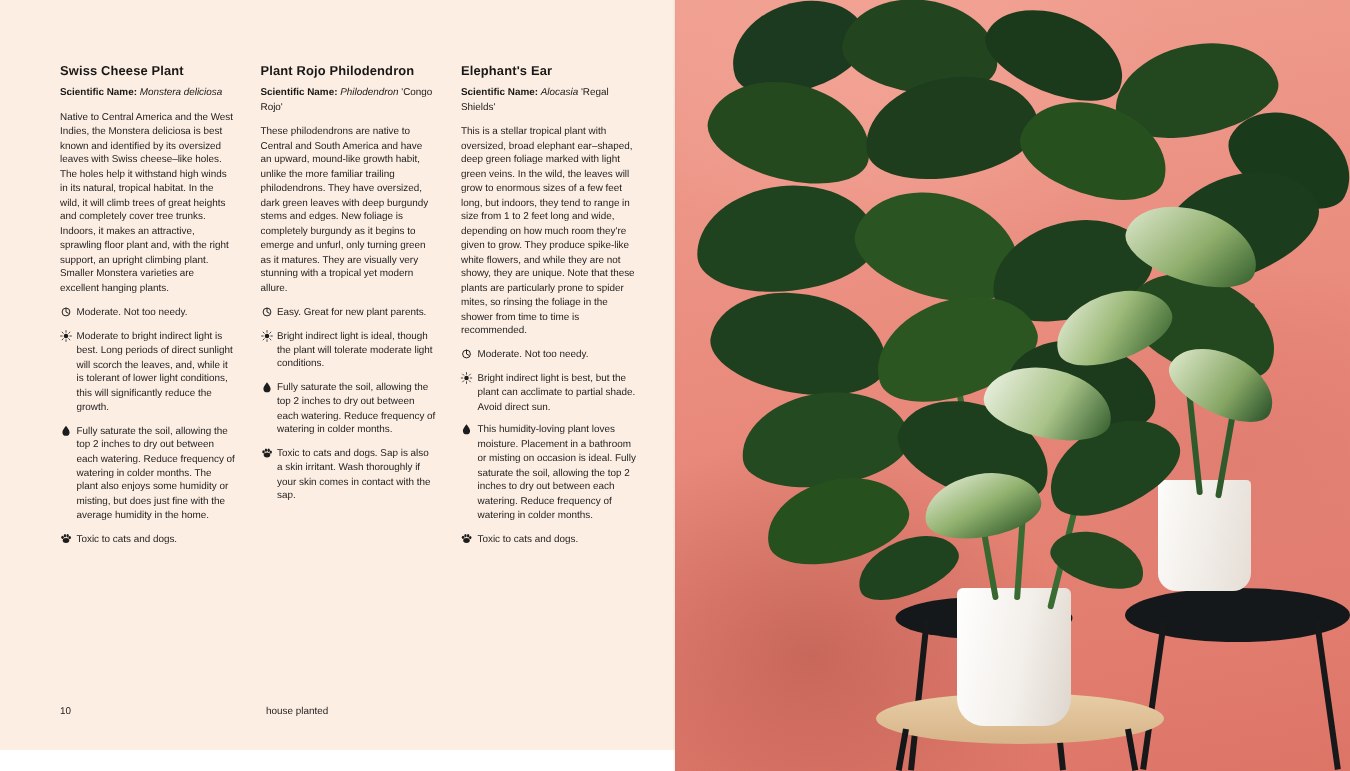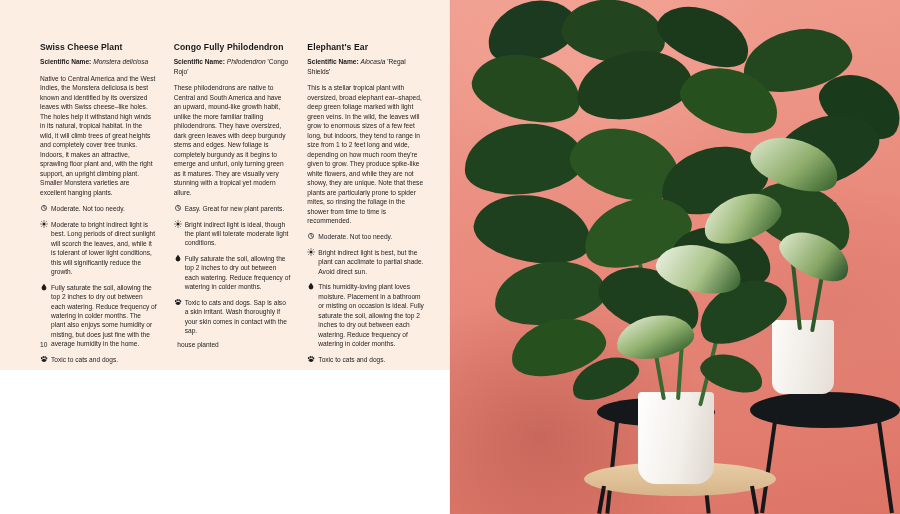--- a/index.html
+++ b/index.html
@@ -16,21 +16,21 @@
   .spread {
     position: relative;
     width: 900px;
     height: 514px;
     display: flex;
   }
   
   .left-page {
     position: relative;
     width: 450px;
-    height: 370px;
+    height: 500px;
     background: #fdeee3;
     box-sizing: border-box;
     padding: 42px 26px 0 40px;
   }
   .columns {
     display: flex;
     gap: 17px;
     height: 420px;
   }
   .col {
@@ -223,21 +223,21 @@
                 <ellipse cx="6.6" cy="4.2" rx="1.6" ry="2.2" fill="#1d1d1d"></ellipse>
                 <ellipse cx="10.2" cy="4.3" rx="1.6" ry="2.2" fill="#1d1d1d"></ellipse>
                 <ellipse cx="13" cy="6.8" rx="1.6" ry="2.1" fill="#1d1d1d"></ellipse>
               </svg>
           </span>
           <span class="care-text">Toxic to cats and dogs.</span>
         </div>
       </div>
 
       <div class="col">
-        <h2 class="plant-title">Congo Fully Philodendron</h2>
+        <h2 class="plant-title">Plant Rojo Philodendron</h2>
         <p class="sci-line">
           <span class="sci-label">Scientific Name:</span>
           <span class="sci-name">Philodendron</span><span class="sci-cultivar"> 'Congo Rojo'</span>
         </p>
         <p class="body-text">These philodendrons are native to Central and South America and have an upward, mound-like growth habit, unlike the more familiar trailing philodendrons. They have oversized, dark green leaves with deep burgundy stems and edges. New foliage is completely burgundy as it begins to emerge and unfurl, only turning green as it matures. They are visually very stunning with a tropical yet modern allure.</p>
 
         <div class="care-row">
           <span class="care-icon icon-easy">
             <svg width="8" height="8" viewBox="0 0 16 16">
                 <circle cx="8" cy="8" r="5.2" fill="none" stroke="#1d1d1d" stroke-width="1.3"></circle>

